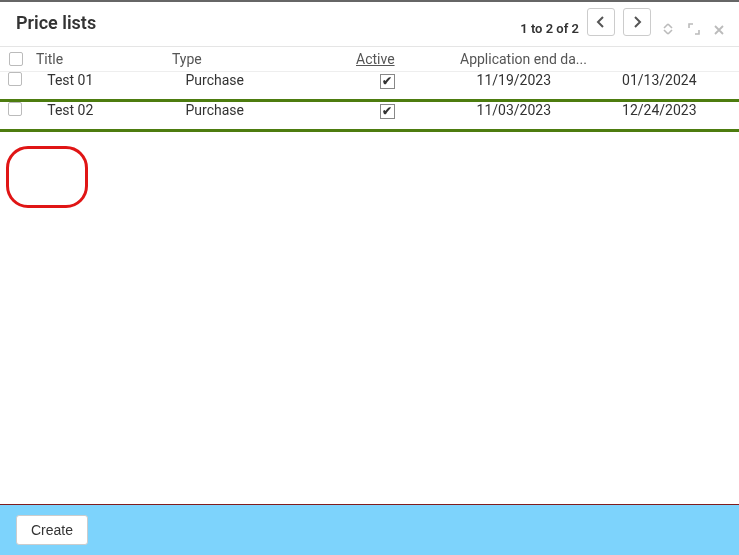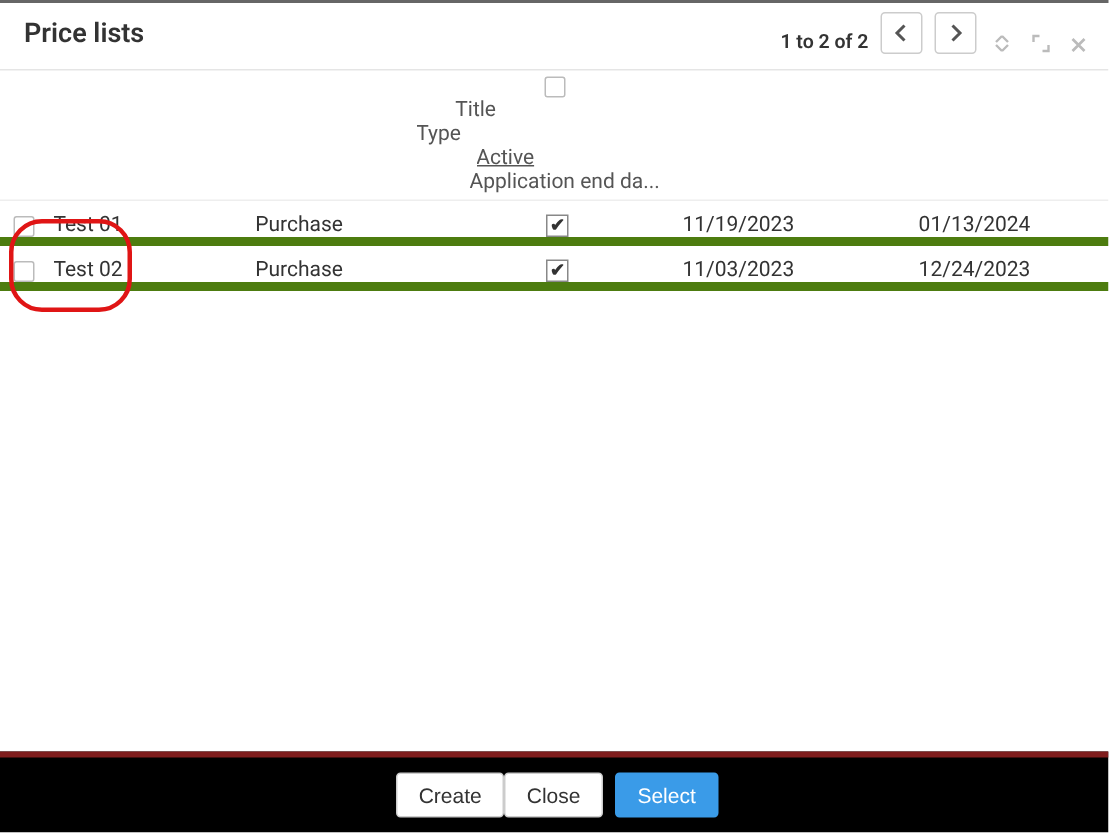--- a/index.html
+++ b/index.html
@@ -40,28 +40,27 @@
     border-radius: 3px;
     display: flex; align-items: center; justify-content: center;
     color: #555; cursor: pointer;
   }
   .icon-btn { color: #bbb; cursor: pointer; padding: 0 2px; }
   .thead {
     display: flex;
     align-items: center;
     border-bottom: 1px solid #eee;
     padding: 4px 0;
-    flex-direction: column;
   }
   .col-check { width: 32px; display:flex; justify-content:center; }
   .col-title { width: 140px; padding-left: 4px; }
   .col-type  { width: 184px; }
   .col-active{ width: 104px; text-align: left; text-decoration: underline; }
   .col-begin { width: 144px; }
-  .col-end   { width: 128px; margin-left: 15px; }
+  .col-end   { width: 128px; }
   .th { color: #555; font-size: 14px; white-space: nowrap; overflow: hidden; text-overflow: ellipsis; }
   .filter-row {
     display: flex;
     align-items: center;
     border-bottom: 1px solid #eee;
     height: 30px;
   }
   .filter-title-input {
     border: none;
     border-left: 1px solid #888;
@@ -70,23 +69,24 @@
     height: 22px;
     padding: 0 4px;
     width: 100%;
     color: #333;
     background: transparent;
   }
   .filter-title-input::placeholder { color: #bbb; }
   .dropdown-caret { color:#888; font-size:10px; padding-right:16px; text-align:right; }
   .trow {
     display: flex;
-    align-items: flex-end;
+    align-items: flex-start;
     height: 30px;
-    border-bottom: 6px solid #4d7c0f;
+    border-bottom: 3px solid #4d7c0f;
+    gap: 14px;
   }
   .cell { font-size: 14px; color: #333; }
   .checkbox {
     width: 14px; height: 14px;
     border: 1px solid #bbb;
     border-radius: 2px;
     background: #fff;
   }
   .active-check {
     width: 15px; height: 15px;
@@ -100,24 +100,24 @@
     left: 6px; top: 99px;
     width: 82px; height: 62px;
     border: 3px solid #e01515;
     border-radius: 22px;
     pointer-events: none;
   }
   .body-wrap { position: relative; flex: 1 1 auto; }
   .footer {
     display: flex;
     align-items: center;
-    justify-content: center;
+    justify-content: flex-start;
     padding: 10px 12px 10px 16px;
-    border-top: 4px solid #7f1d1d;
-    background: #000000;
+    border-top: 1px solid #7f1d1d;
+    background: #7dd3fc;
   }
   .btn {
     border: 1px solid #ccc;
     background: #fff;
     color: #333;
     padding: 6px 14px;
     border-radius: 3px;
     font-size: 14px;
     cursor: pointer;
   }
@@ -201,17 +201,13 @@
     <div class="cell col-active"><span class="active-check">✔</span></div>
     <div class="cell col-begin">11/03/2023</div>
     <div class="cell col-end">12/24/2023</div>
   </div>
 
   <div class="annot"></div>
 </div>
 
 <div class="footer">
   <button class="btn">Create</button>
-  <div class="right-btns">
-    <button class="btn">Close</button>
-    <button class="btn btn-primary">Select</button>
-  </div>
 </div>
 
 </body></html>

